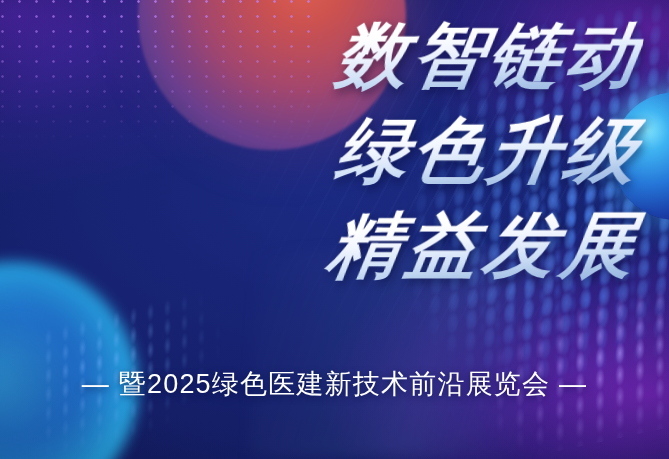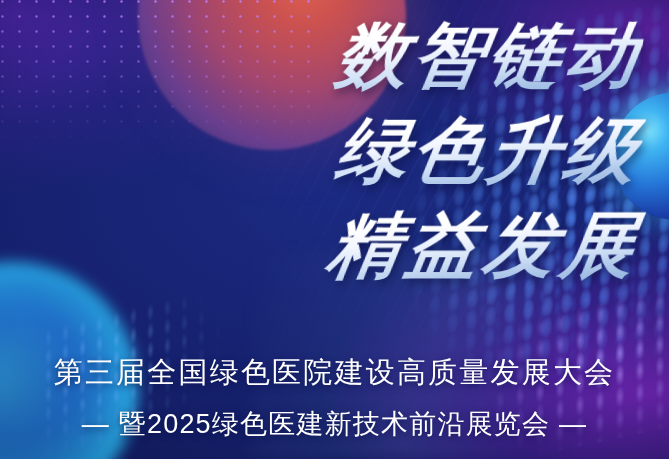--- a/index.html
+++ b/index.html
@@ -225,17 +225,16 @@
   <div class="layer" id="sweep"></div>
   <div class="layer" id="vignette"></div>
 
   <div id="headline">
     <span class="hl-line l1">数智链动</span>
     <span class="hl-line l2">绿色升级</span>
     <span class="hl-line l3">精益发展</span>
   </div>
 
   <div id="subtitle">
-    <span id="sub-main">第三届全国绿色医院建设高质量发展大会</span>
     <span id="sub-second">— 暨2025绿色医建新技术前沿展览会 —</span>
   </div>
 
 </div>
 
 </body></html>

